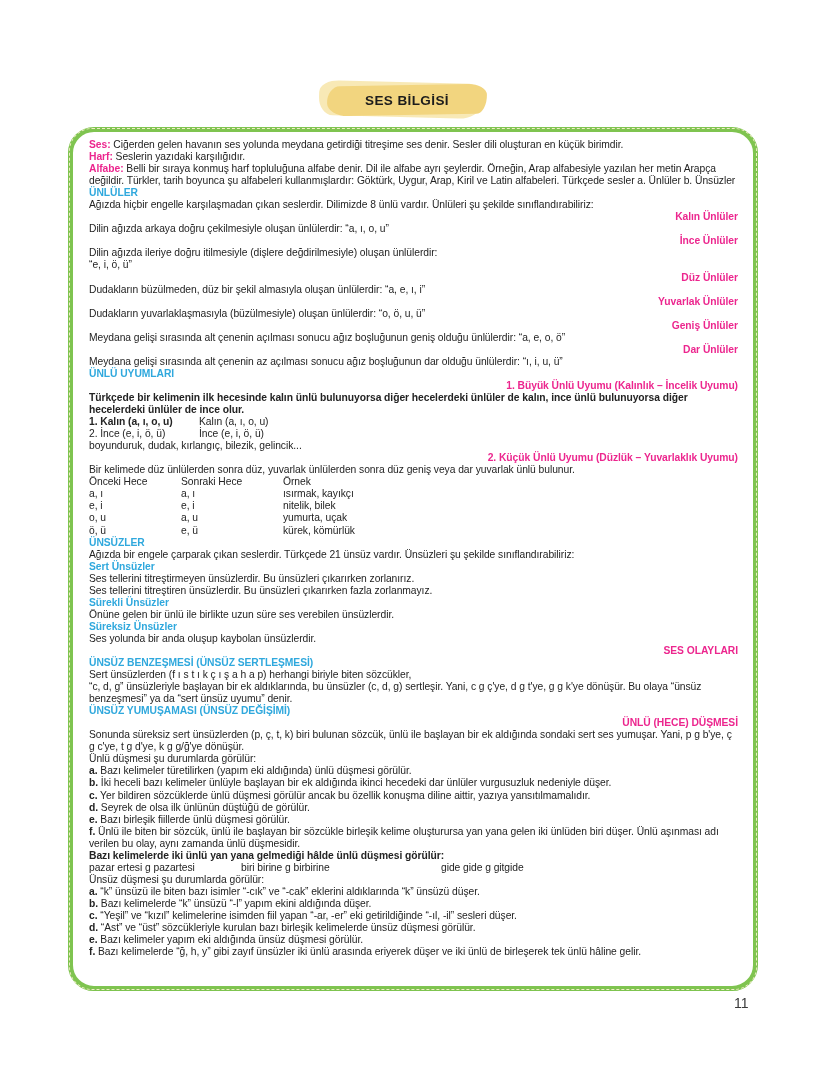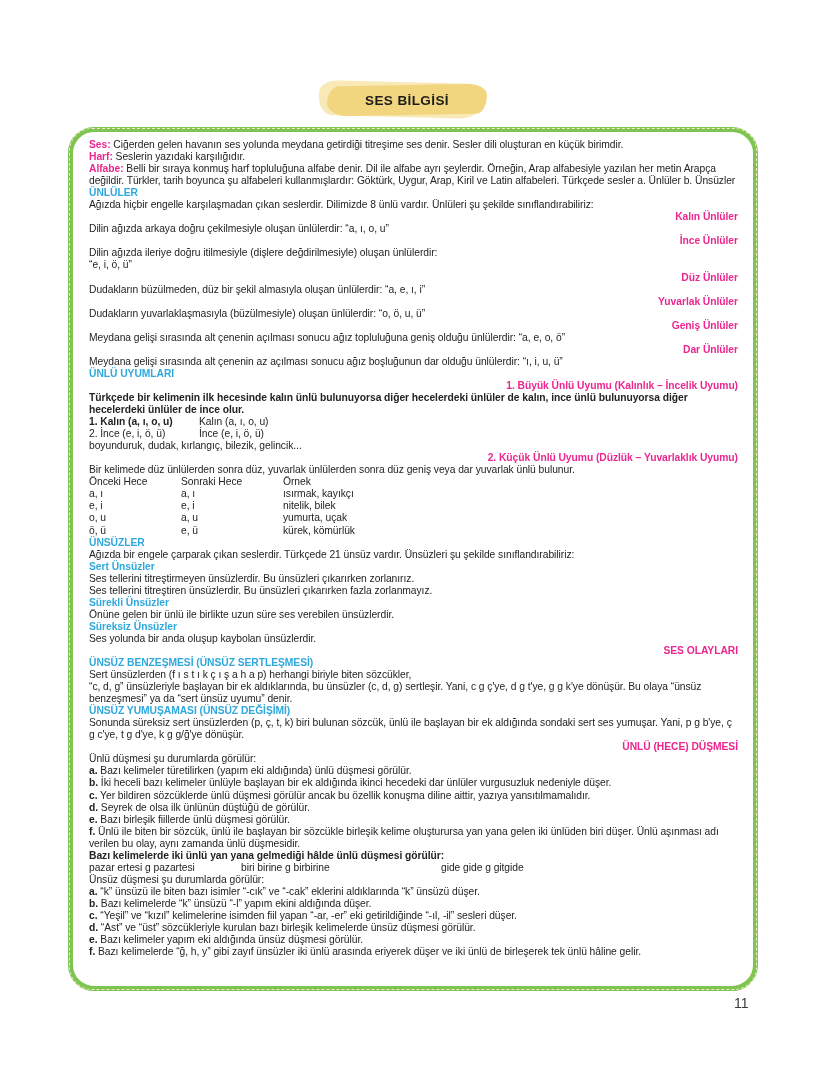--- a/index.html
+++ b/index.html
@@ -69,21 +69,21 @@
       <div class="line heading pink">Kalın Ünlüler</div>
       <div class="line">Dilin  ağızda arkaya doğru çekilmesiyle oluşan ünlülerdir: “a, ı, o, u”</div>
       <div class="line heading pink">İnce Ünlüler</div>
       <div class="line">Dilin ağızda ileriye doğru itilmesiyle (dişlere değdirilmesiyle) oluşan ünlülerdir:</div>
       <div class="line">“e, i, ö, ü”</div>
       <div class="line heading pink">Düz Ünlüler</div>
       <div class="line">Dudakların büzülmeden, düz bir şekil almasıyla oluşan ünlülerdir: “a, e, ı, i”</div>
       <div class="line heading pink">Yuvarlak Ünlüler</div>
       <div class="line">Dudakların yuvarlaklaşmasıyla (büzülmesiyle) oluşan ünlülerdir: “o, ö, u, ü”</div>
       <div class="line heading pink">Geniş Ünlüler</div>
-      <div class="line">Meydana gelişi sırasında alt çenenin açılması sonucu ağız topluluğuna geniş olduğu ünlülerdir: “a, e, o, ö”</div>
+      <div class="line">Meydana gelişi sırasında alt çenenin açılması sonucu ağız boşluğunun geniş olduğu ünlülerdir: “a, e, o, ö”</div>
       <div class="line heading pink">Dar Ünlüler</div>
       <div class="line">Meydana gelişi sırasında alt çenenin az açılması sonucu ağız boşluğunun dar olduğu ünlülerdir: “ı, i, u, ü”</div>
       <div class="line heading cyan">ÜNLÜ UYUMLARI</div>
       <div class="line heading pink">1. Büyük Ünlü Uyumu (Kalınlık – İncelik Uyumu)</div>
       <div class="line bold">Türkçede bir kelimenin ilk hecesinde kalın ünlü bulunuyorsa diğer hecelerdeki ünlüler de kalın, ince ünlü bulunuyorsa diğer hecelerdeki ünlüler de ince olur.</div>
       <div class="line cols"><span style="width: 110px; font-weight: bold;">1.  Kalın (a, ı, o, u)</span><span>Kalın (a, ı, o, u)</span></div>
       <div class="line cols"><span style="width: 110px;">2.  İnce (e, i, ö, ü)</span><span>İnce (e, i, ö, ü)</span></div>
       <div class="line">boyunduruk, dudak, kırlangıç, bilezik, gelincik...</div>
       <div class="line heading pink">2. Küçük Ünlü Uyumu (Düzlük – Yuvarlaklık Uyumu)</div>
       <div class="line">Bir kelimede düz ünlülerden sonra düz, yuvarlak ünlülerden sonra düz geniş veya dar yuvarlak ünlü bulunur.</div>
@@ -99,22 +99,22 @@
       <div class="line">Ses tellerini titreştiren ünsüzlerdir. Bu ünsüzleri çıkarırken fazla zorlanmayız.</div>
       <div class="line heading cyan">Sürekli Ünsüzler</div>
       <div class="line">Önüne gelen bir ünlü ile birlikte uzun süre ses verebilen ünsüzlerdir.</div>
       <div class="line heading cyan">Süreksiz Ünsüzler</div>
       <div class="line">Ses yolunda bir anda oluşup kaybolan ünsüzlerdir.</div>
       <div class="line heading pink">SES OLAYLARI</div>
       <div class="line heading cyan">ÜNSÜZ BENZEŞMESİ (ÜNSÜZ SERTLEŞMESİ)</div>
       <div class="line">Sert ünsüzlerden (f ı s t ı k ç ı ş a h a p) herhangi biriyle biten sözcükler,</div>
       <div class="line">“c, d, g” ünsüzleriyle başlayan bir ek aldıklarında, bu ünsüzler (c, d, g)  sertleşir. Yani, c g ç'ye,  d g t'ye, g g k'ye dönüşür. Bu olaya “ünsüz benzeşmesi” ya da “sert ünsüz uyumu” denir.</div>
       <div class="line heading cyan">ÜNSÜZ YUMUŞAMASI (ÜNSÜZ DEĞİŞİMİ)</div>
+      <div class="line heading pink">ÜNLÜ (HECE) DÜŞMESİ</div>
       <div class="line">Sonunda süreksiz sert ünsüzlerden (p, ç, t, k) biri bulunan sözcük, ünlü ile başlayan bir ek aldığında sondaki sert ses yumuşar. Yani, p g b'ye, ç g c'ye, t g d'ye, k g g/ğ'ye dönüşür.</div>
-      <div class="line heading pink">ÜNLÜ (HECE) DÜŞMESİ</div>
       <div class="line">Ünlü düşmesi şu durumlarda görülür:</div>
       <div class="line"><span class="label-bold">a.</span> Bazı kelimeler türetilirken (yapım eki aldığında) ünlü düşmesi görülür.</div>
       <div class="line"><span class="label-bold">b.</span> İki heceli bazı kelimeler ünlüyle başlayan bir ek aldığında ikinci hecedeki dar ünlüler vurgusuzluk nedeniyle düşer.</div>
       <div class="line"><span class="label-bold">c.</span> Yer bildiren sözcüklerde ünlü düşmesi görülür ancak bu özellik konuşma diline aittir, yazıya yansıtılmamalıdır.</div>
       <div class="line"><span class="label-bold">d.</span> Seyrek de olsa ilk ünlünün düştüğü de görülür.</div>
       <div class="line"><span class="label-bold">e.</span> Bazı birleşik fiillerde ünlü düşmesi görülür.</div>
       <div class="line"><span class="label-bold">f.</span> Ünlü ile biten bir sözcük, ünlü ile başlayan bir sözcükle birleşik kelime oluşturursa yan yana gelen iki ünlüden biri düşer. Ünlü aşınması adı verilen bu olay, aynı zamanda ünlü düşmesidir.</div>
       <div class="line bold">Bazı kelimelerde iki ünlü yan yana gelmediği hâlde ünlü düşmesi görülür:</div>
       <div class="line cols"><span style="width: 152px;">pazar ertesi g pazartesi</span><span style="width: 200px;">biri birine g birbirine</span><span>gide gide g gitgide</span></div>
       <div class="line">Ünsüz düşmesi şu durumlarda görülür:</div>

